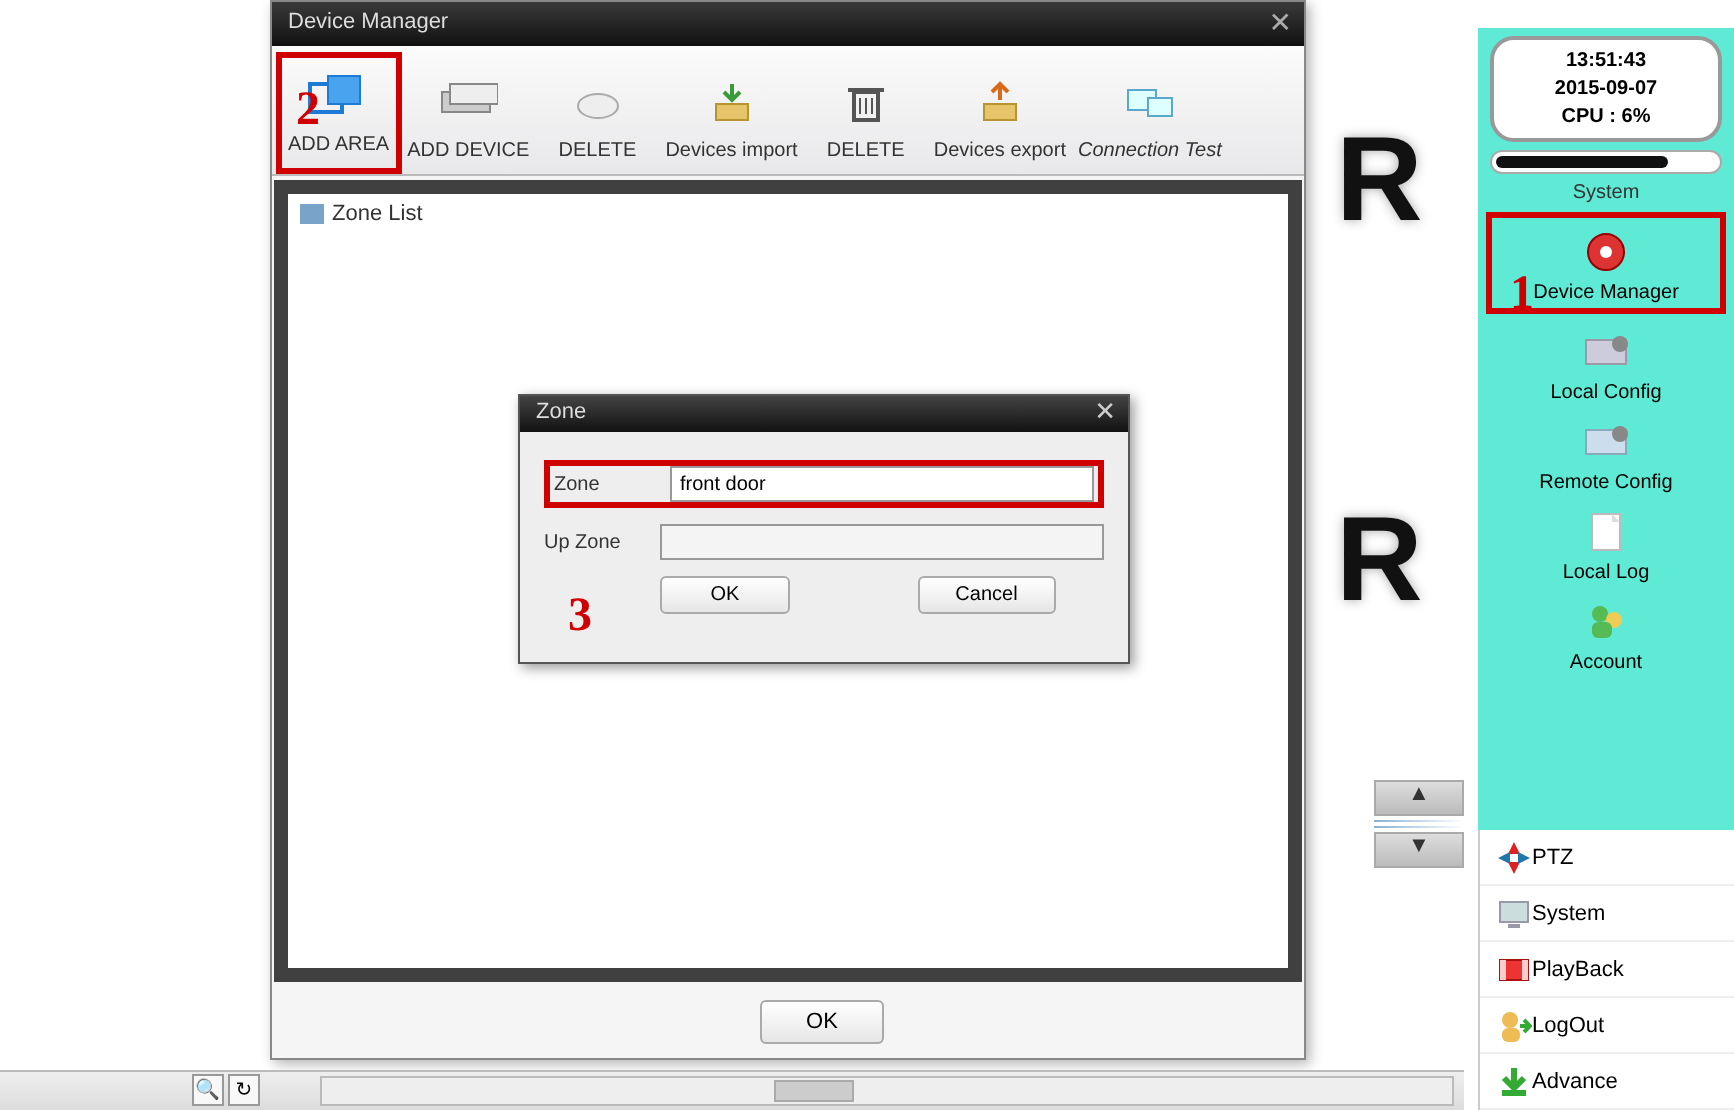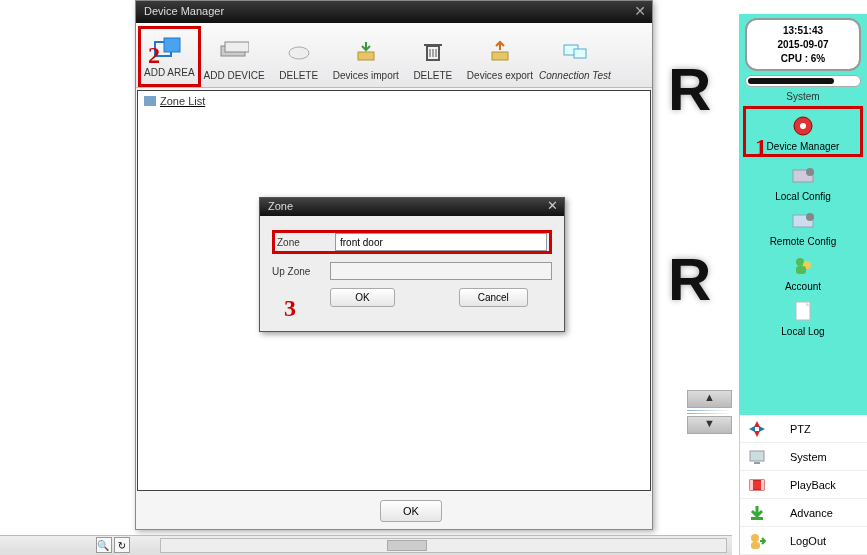--- a/index.html
+++ b/index.html
@@ -19,21 +19,21 @@
   .dm-toolbar {
     height: 65px; background: linear-gradient(#fbfbfb,#e8e8ea);
     border-bottom: 1px solid #bbb; display: flex; align-items: flex-end;
     padding: 2px 2px 0 2px;
   }
   .tb-btn { flex: 0 0 auto; text-align: center; padding: 4px 3px 6px 3px; min-width: 62px; }
   .tb-btn .ic { width: 36px; height: 30px; margin: 0 auto 4px; display:flex;align-items:center;justify-content:center; }
   .tb-btn .lbl { font-size: 10px; color: #333; white-space: nowrap; }
   .hl-red { border: 3px solid #d10000; }
   .annot { position: absolute; font-size: 24px; font-weight: bold; color: #d10000; font-family: serif; }
-  .dm-body { position: absolute; left:1px; right:1px; top:89px; bottom:38px; background:#fff; border:1px solid #404040;text-decoration:underline;}
+  .dm-body { position: absolute; left:1px; right:1px; top:89px; bottom:38px; background:#fff; border:7px solid #404040;}
   .zone-list { padding: 4px 6px; font-size: 10px; color:#333; display:flex; align-items:center; gap:4px;}
   .zone-list .tree-ic { width:12px;height:10px;background:#7aa3c9;display:inline-block;}
   .dm-footer { position:absolute; left:0; right:0; bottom:0; height:36px; display:flex; justify-content:center; align-items:center; background:#f5f5f5;}
   .btn { background: linear-gradient(#fff,#e6e6e6); border:1px solid #aaa; border-radius:3px; padding:4px 22px; font-size:11px;margin-left:34px; }
 
   
   .zone-dlg { position:absolute; left:259px; top:197px; width:306px; height:135px; border:1px solid #555; background:#eee; box-shadow:2px 2px 6px rgba(0,0,0,0.4);}
   .zone-dlg .zt { height:18px; background:linear-gradient(#444,#111); color:#ddd; padding:2px 8px; position:relative;}
   .zone-dlg .zx { position:absolute; right:6px; top:0; color:#ccc; font-size:13px;}
   .zf { padding:14px 12px 8px; }
@@ -51,21 +51,21 @@
   .progbar { margin:4px 6px 2px; height:12px; border:1px solid #aaa; border-radius:6px; background:#fff; position:relative; overflow:hidden;}
   .progbar .fill { position:absolute; left:2px; top:2px; bottom:2px; width:75%; background:#111; border-radius:4px;}
   .side-lbl { text-align:center; font-size:10px; color:#333; padding:2px 0;}
   .sbtn { text-align:center; padding:4px 0 2px; }
   .sbtn .sic { width:28px; height:26px; margin:0 auto 2px; display:flex;align-items:center;justify-content:center;}
   .sbtn .sl { font-size:10px; }
   .hl-side { border:3px solid #d10000; margin:2px 4px;}
 
   
   .menu2 { position:absolute; right:0; bottom:0; width:128px; background:#fff; border-left:1px solid #ccc;}
-  .mrow { display:flex; align-items:center; height:28px; padding:0 8px; border-bottom:1px solid #eee; gap:24px;}
+  .mrow { display:flex; align-items:center; height:28px; padding:0 8px; border-bottom:1px solid #eee; gap:0;}
   .mrow .mic { width:18px; height:18px; }
   .mrow .ml { font-size:11px; }
 
   
   .scrollstrip { position:absolute; left:687px; top:390px; width:45px;}
   .sarr { width:45px; height:18px; background:linear-gradient(#ddd,#bbb); border:1px solid #aaa; margin-bottom:2px; text-align:center; color:#333;}
   .hline { height:1px; background:linear-gradient(90deg,#89b0d6, #fff); margin:2px 0; }
 
   
   .btmbar { position:absolute; left:0; bottom:0; width:732px; height:20px; background:linear-gradient(#eee,#ddd); border-top:1px solid #bbb;}
@@ -232,36 +232,36 @@
     <div class="sic">
         <svg width="24" height="20">
           <rect x="2" y="4" width="20" height="12" fill="#cde" stroke="#8ab"></rect>
           <circle cx="19" cy="6" r="4" fill="#888"></circle>
         </svg>
       </div>
     <div class="sl">Remote Config</div>
   </div>
   <div class="sbtn">
     <div class="sic">
+        <svg width="18" height="22">
+          <rect x="2" y="2" width="14" height="18" fill="#fff" stroke="#bbb"></rect>
+          <path d="M12 2 L16 6 L12 6 Z" fill="#ddd"></path>
+        </svg>
+      </div>
+    <div class="sl">Local Log</div>
+  </div>
+  <div class="sbtn">
+    <div class="sic">
         <svg width="22" height="22">
           <circle cx="8" cy="7" r="4" fill="#5b5"></circle>
           <circle cx="15" cy="10" r="4" fill="#ec5"></circle>
           <rect x="4" y="11" width="10" height="8" rx="3" fill="#5b5"></rect>
         </svg>
       </div>
     <div class="sl">Account</div>
-  </div>
-  <div class="sbtn">
-    <div class="sic">
-        <svg width="18" height="22">
-          <rect x="2" y="2" width="14" height="18" fill="#fff" stroke="#bbb"></rect>
-          <path d="M12 2 L16 6 L12 6 Z" fill="#ddd"></path>
-        </svg>
-      </div>
-    <div class="sl">Local Log</div>
   </div>
 </div>
 
 <div class="scrollstrip">
   <div class="sarr">▲</div>
   <div class="hline"></div>
   <div class="hline"></div>
   <div class="sarr">▼</div>
 </div>
 
@@ -283,32 +283,32 @@
   <div class="mrow">
     <span class="mic"><svg width="18" height="18">
           <rect x="2" y="4" width="14" height="10" fill="#e33" stroke="#a11"></rect>
           <rect x="2" y="4" width="3" height="10" fill="#fcc"></rect>
           <rect x="13" y="4" width="3" height="10" fill="#fcc"></rect>
         </svg></span>
     <span class="ml">PlayBack</span>
   </div>
   <div class="mrow">
     <span class="mic"><svg width="18" height="18">
-          <path d="M9 2 L9 12 M4 7 L9 12 L14 7" fill="none" stroke="#3a3" stroke-width="3"></path>
-          <rect x="3" y="13" width="12" height="3" fill="#3a3"></rect>
-        </svg></span>
-    <span class="ml">Advance</span>
-  </div>
-  <div class="mrow">
-    <span class="mic"><svg width="18" height="18">
           <circle cx="7" cy="6" r="4" fill="#eb5"></circle>
           <rect x="3" y="10" width="9" height="7" rx="3" fill="#eb5"></rect>
           <path d="M12 9 L17 9 M14 6 L17 9 L14 12" fill="none" stroke="#3a3" stroke-width="2"></path>
         </svg></span>
     <span class="ml">LogOut</span>
+  </div>
+  <div class="mrow">
+    <span class="mic"><svg width="18" height="18">
+          <path d="M9 2 L9 12 M4 7 L9 12 L14 7" fill="none" stroke="#3a3" stroke-width="3"></path>
+          <rect x="3" y="13" width="12" height="3" fill="#3a3"></rect>
+        </svg></span>
+    <span class="ml">Advance</span>
   </div>
 </div>
 
 <div class="btmbar"></div>
 <div class="btmicons">
   <span>🔍</span>
   <span>↻</span>
 </div>
 <div class="hsb">
   <div class="thumb"></div>

